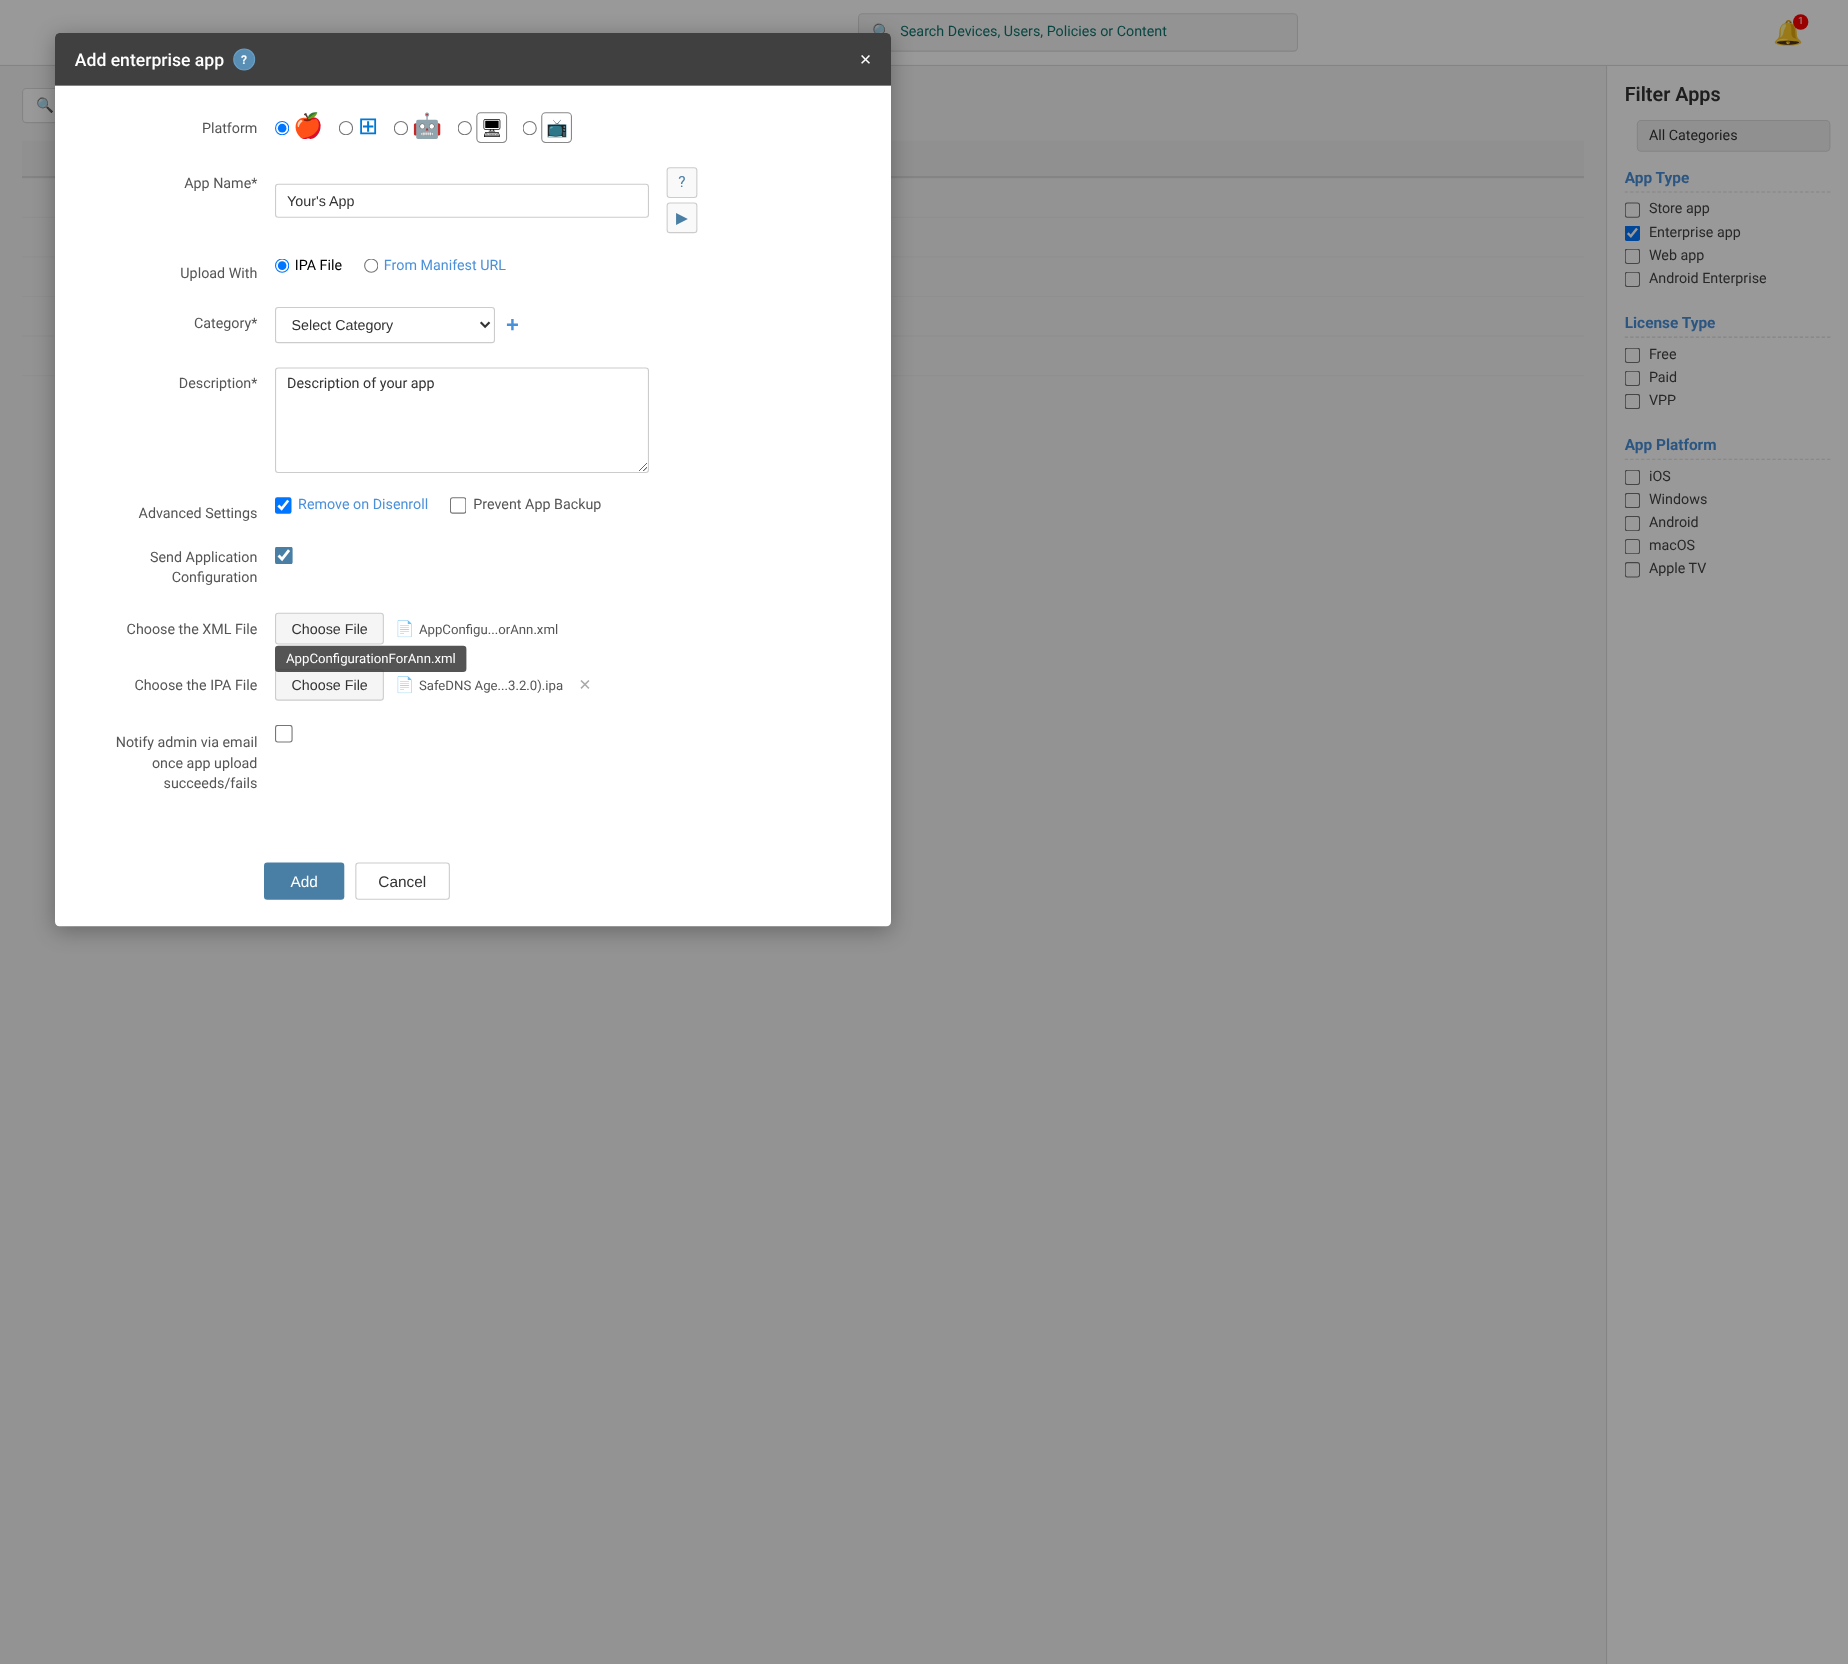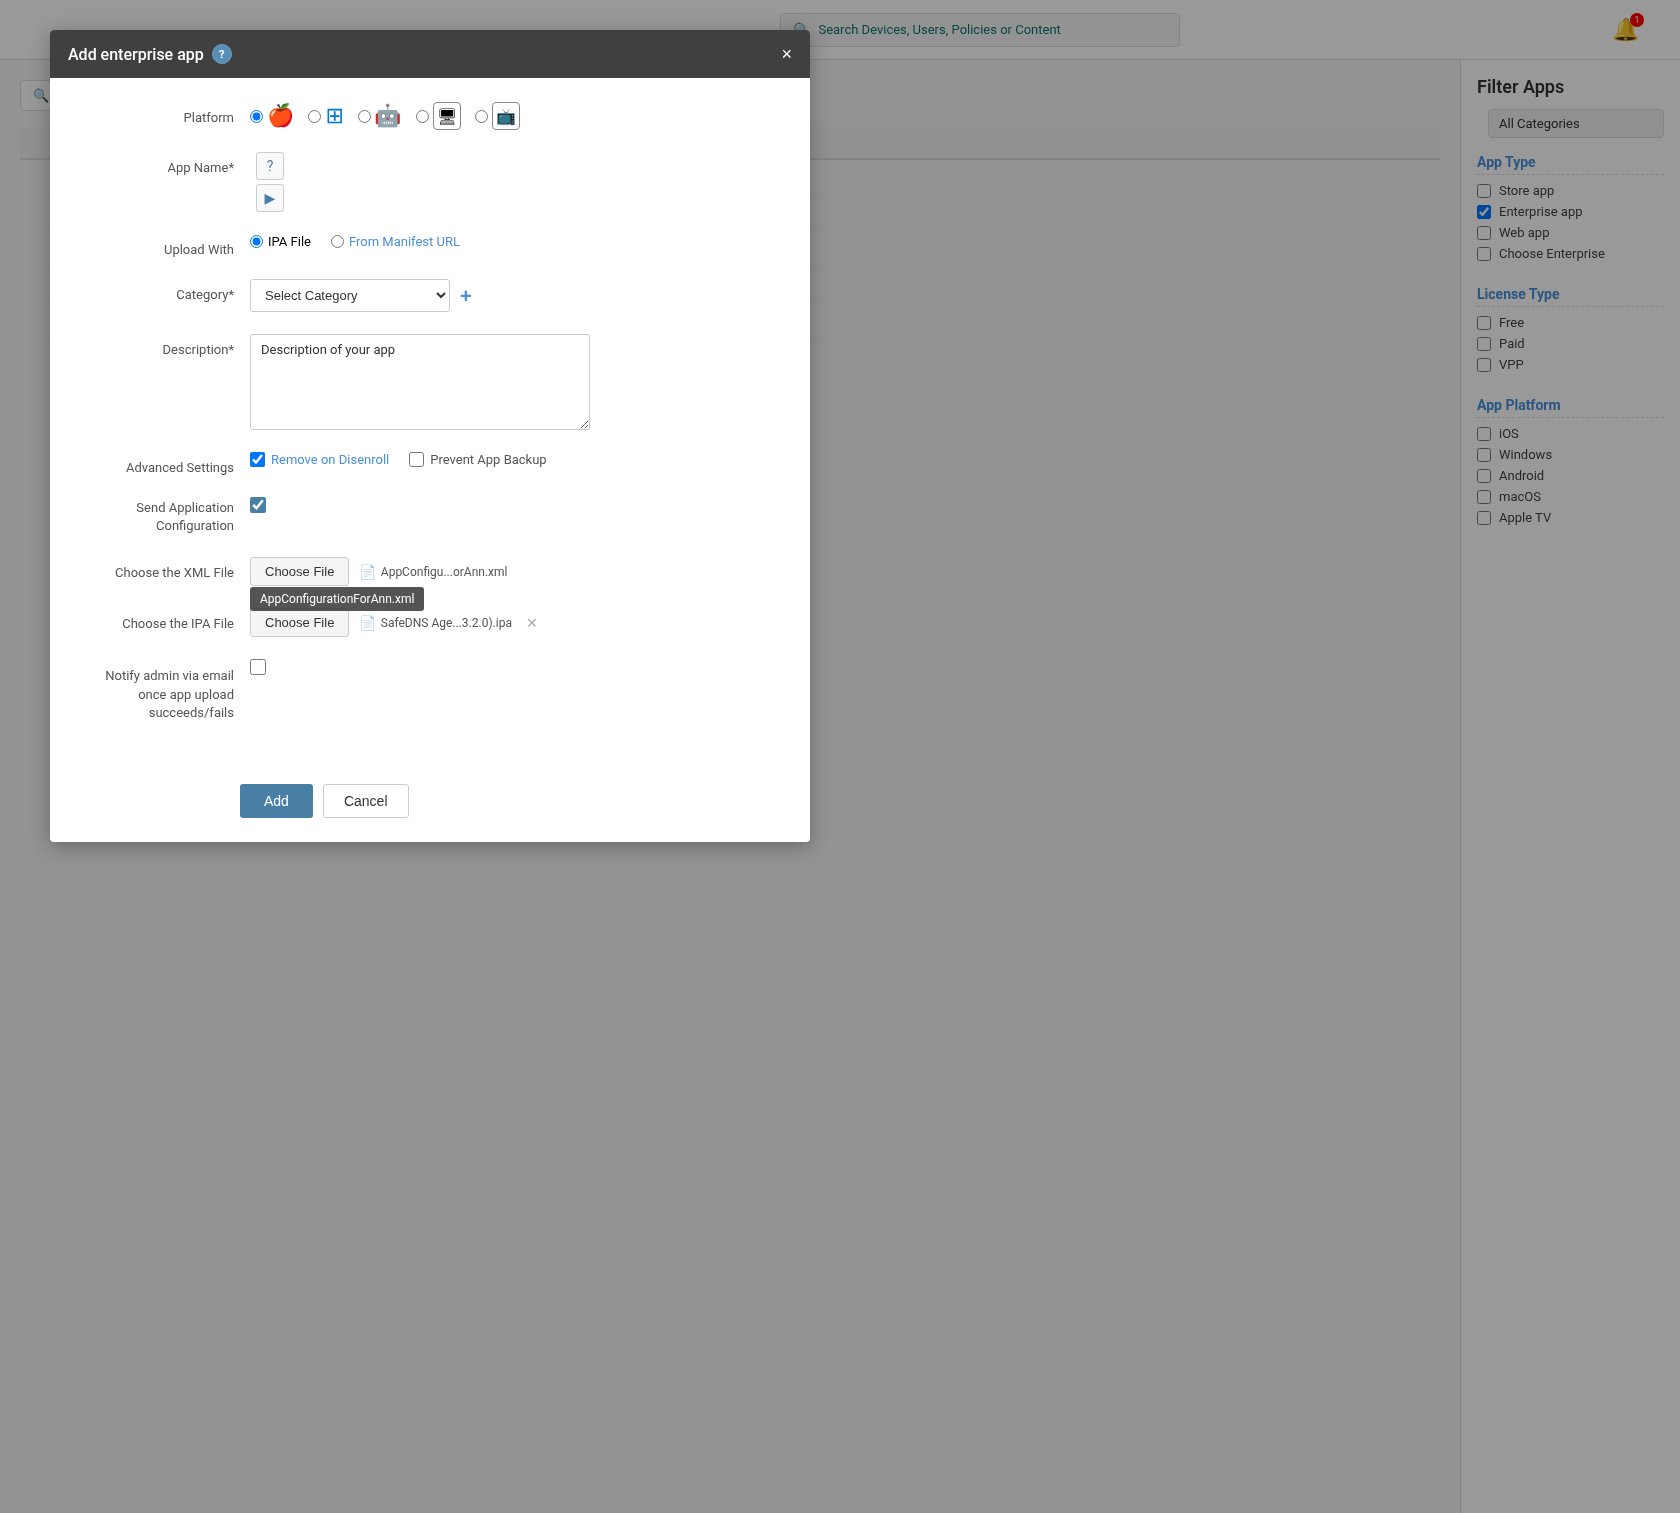--- a/index.html
+++ b/index.html
@@ -573,21 +573,21 @@
     <div class="filter-item">
       <input type="checkbox" checked="" style="">
       <span>Enterprise app</span>
     </div>
     <div class="filter-item">
       <input type="checkbox" style="">
       <span>Web app</span>
     </div>
     <div class="filter-item">
       <input type="checkbox" style="">
-      <span>Choose Enterprise</span>
+      <span>Android Enterprise</span>
     </div>
 
     <br>
     <div class="filter-section-title">License Type</div>
     <div class="filter-item">
       <input type="checkbox" style="">
       <span>Free</span>
     </div>
     <div class="filter-item">
       <input type="checkbox" style="">
@@ -663,20 +663,21 @@
             <input type="radio" name="platform" style="">
             <div class="platform-icon-box">📺</div>
           </label>
         </div>
       </div>
     </div>
 
     <div class="form-row">
       <div class="form-label">App Name*</div>
       <div class="form-control-area">
+        <input type="text" class="text-input" value="Your's App" style="">
         <div class="help-icons">
           <div class="icon-btn">?</div>
           <div class="icon-btn">▶</div>
         </div>
       </div>
     </div>
 
     <div class="form-row">
       <div class="form-label">Upload With</div>
       <div class="form-control-area">

